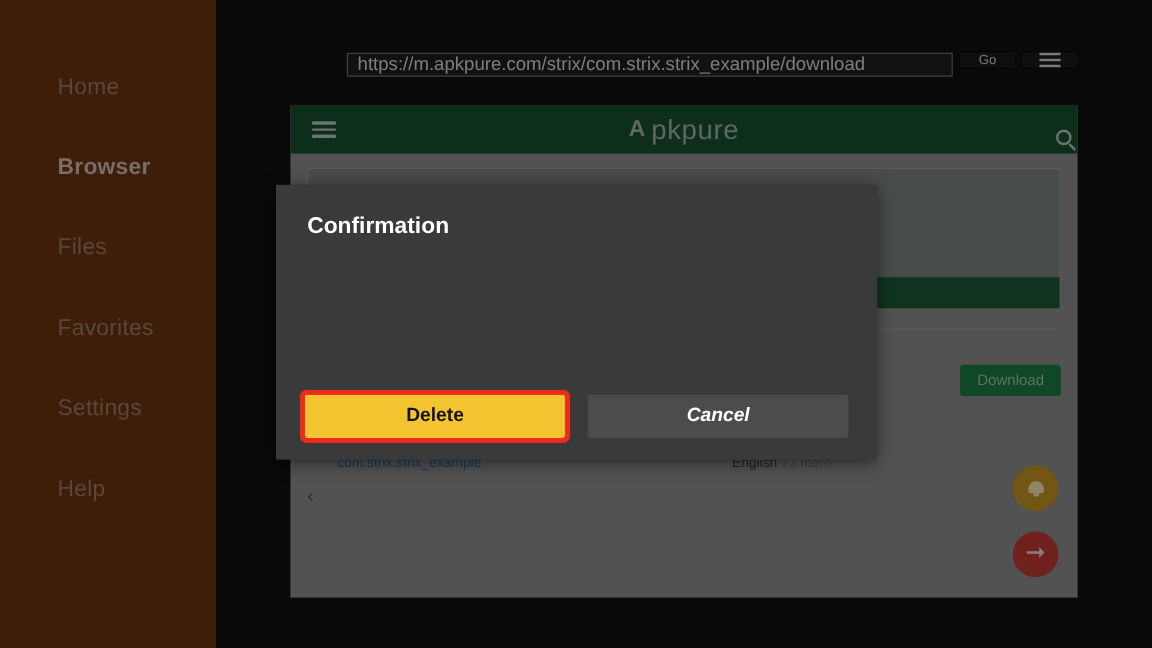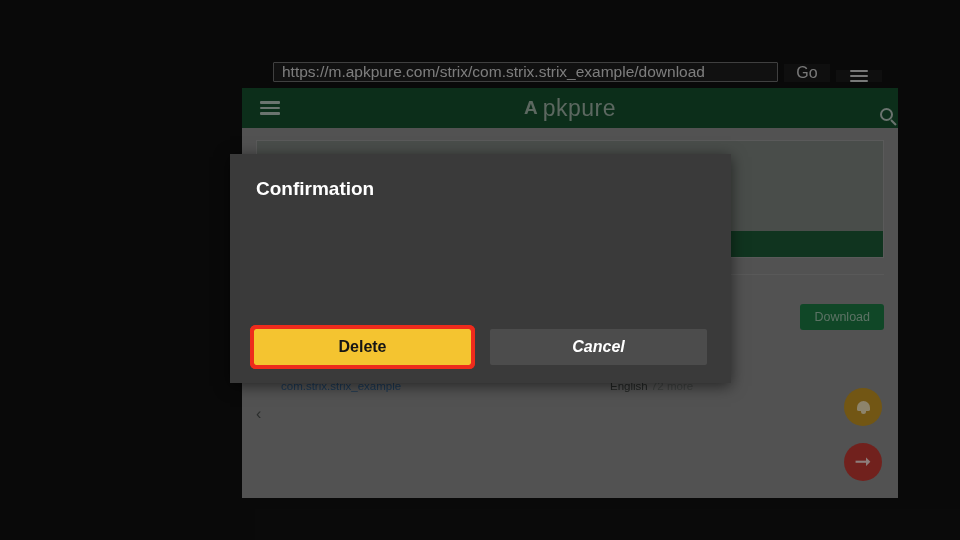--- a/index.html
+++ b/index.html
@@ -30,43 +30,43 @@
   }
   .nav-item.active { color: #cdbdb0; font-weight: bold; }
 
   
   #browser {
     position: absolute; left: 180px; top: 0;
     width: 780px; height: 540px;
     background: #111111;
   }
   #urlbar-row {
-    position: absolute; left: 46px; top: 44px;
+    position: absolute; left: 62px; top: 44px;
     width: 656px; height: 38px;
-    display: flex; align-items: flex-end; gap: 6px; padding-left: 47px;
+    display: flex; align-items: flex-start; gap: 6px; padding-left: 47px;
   }
   #url-input {
     flex: 1 1 auto;
     background: #1e1e1e;
     border: 1px solid #6e6e6e;
     color: #d8d8d8;
     font-size: 15.5px;
     font-family: "Liberation Sans", sans-serif;
     padding: 0 8px;
     outline: none;
     border-radius: 1px;
     overflow: hidden;
     display: flex; align-items: center;
     white-space: nowrap;
   }
   .chrome-btn {
     background: #1b1b1b;
     border: none;
     color: #cfcfcf;
-    font-size: 16px;
+    font-size: 11px;
     font-family: "Liberation Sans", sans-serif;
     display: flex; align-items: center; justify-content: center;
     cursor: pointer;
   }
   #go-btn { width: 46px; }
   #menu-btn { width: 46px; }
   .bars { display: flex; flex-direction: column; gap: 3px; }
   .bars i { display: block; width: 18px; height: 2px; background: #cfcfcf; border-radius: 1px; }
 
   
@@ -199,20 +199,40 @@
     outline-offset: 0px;
     box-shadow: 0 0 0 4px #ee2b1c;
   }
   #cancel-btn { background: #4c4c4c; color: #ffffff; font-style: italic; }
 </style>
 </head>
 <body>
 
 <div id="root">
 
+  <nav id="sidebar">
+    <div class="nav-item">
+        <span>Home</span>
+      </div>
+    <div class="nav-item active">
+        <span>Browser</span>
+      </div>
+    <div class="nav-item">
+        <span>Files</span>
+      </div>
+    <div class="nav-item">
+        <span>Favorites</span>
+      </div>
+    <div class="nav-item">
+        <span>Settings</span>
+      </div>
+    <div class="nav-item">
+        <span>Help</span>
+      </div>
+  </nav>
 
   <section id="browser">
 
     <div id="urlbar-row">
       <div id="url-input" title="Enter URL">https://m.apkpure.com/strix/com.strix.strix_example/download</div>
       <button class="chrome-btn" id="go-btn">Go</button>
       <button class="chrome-btn" id="menu-btn">
         <span class="bars">
             <i></i>
             <i></i>

